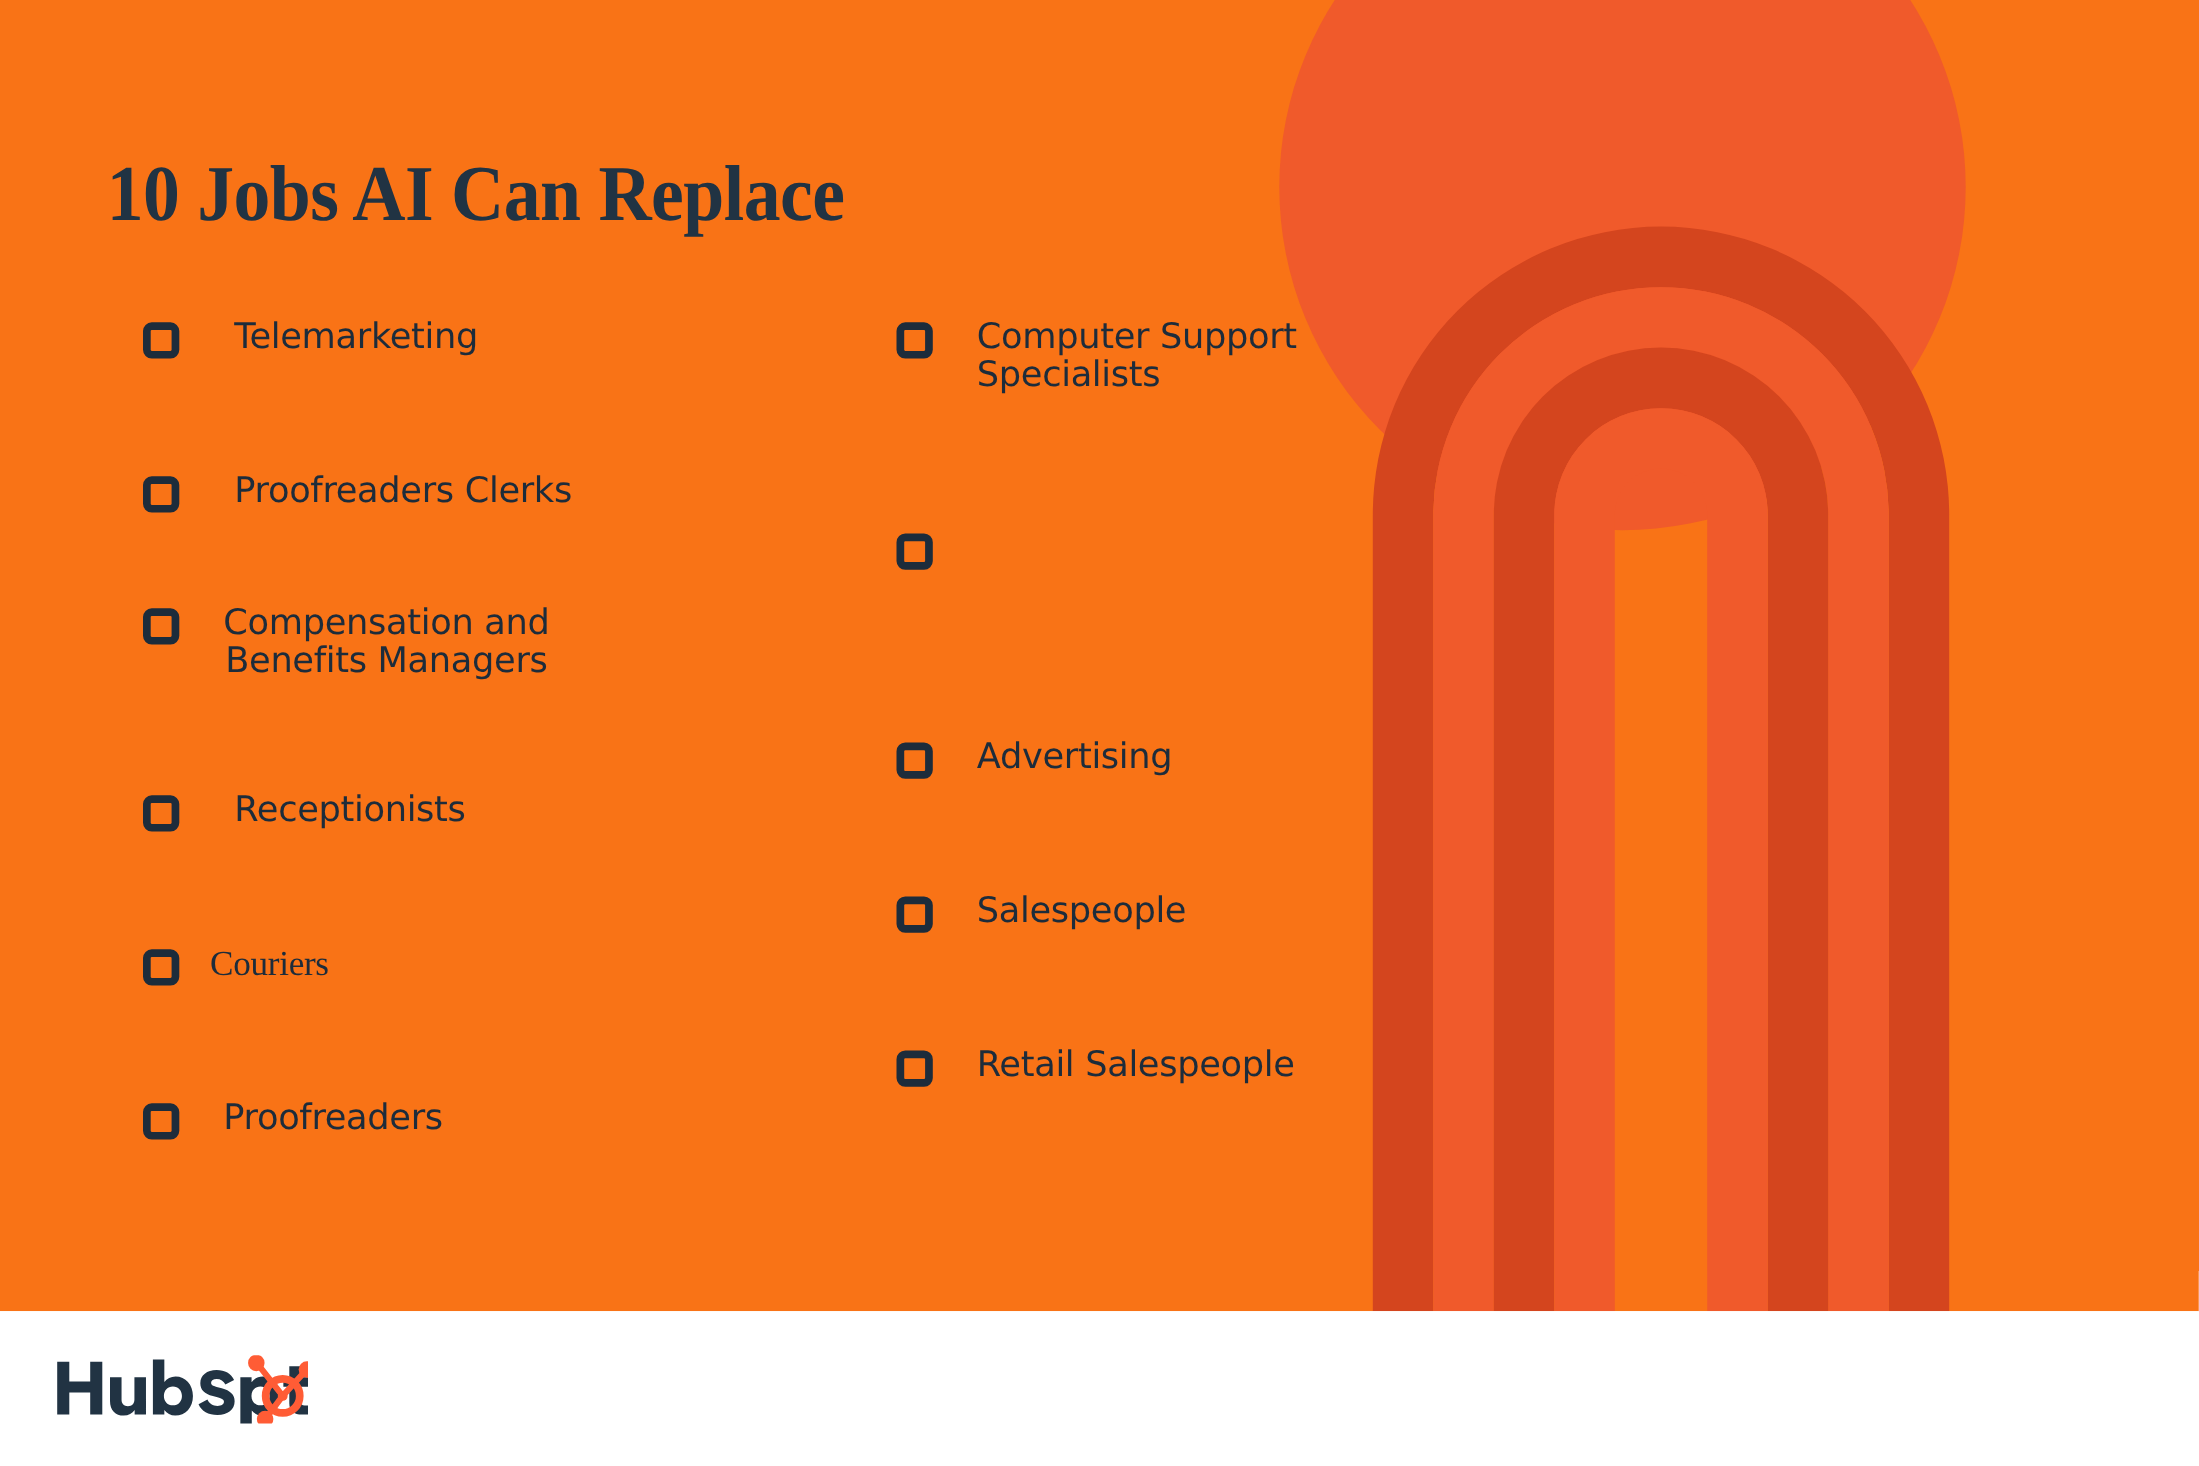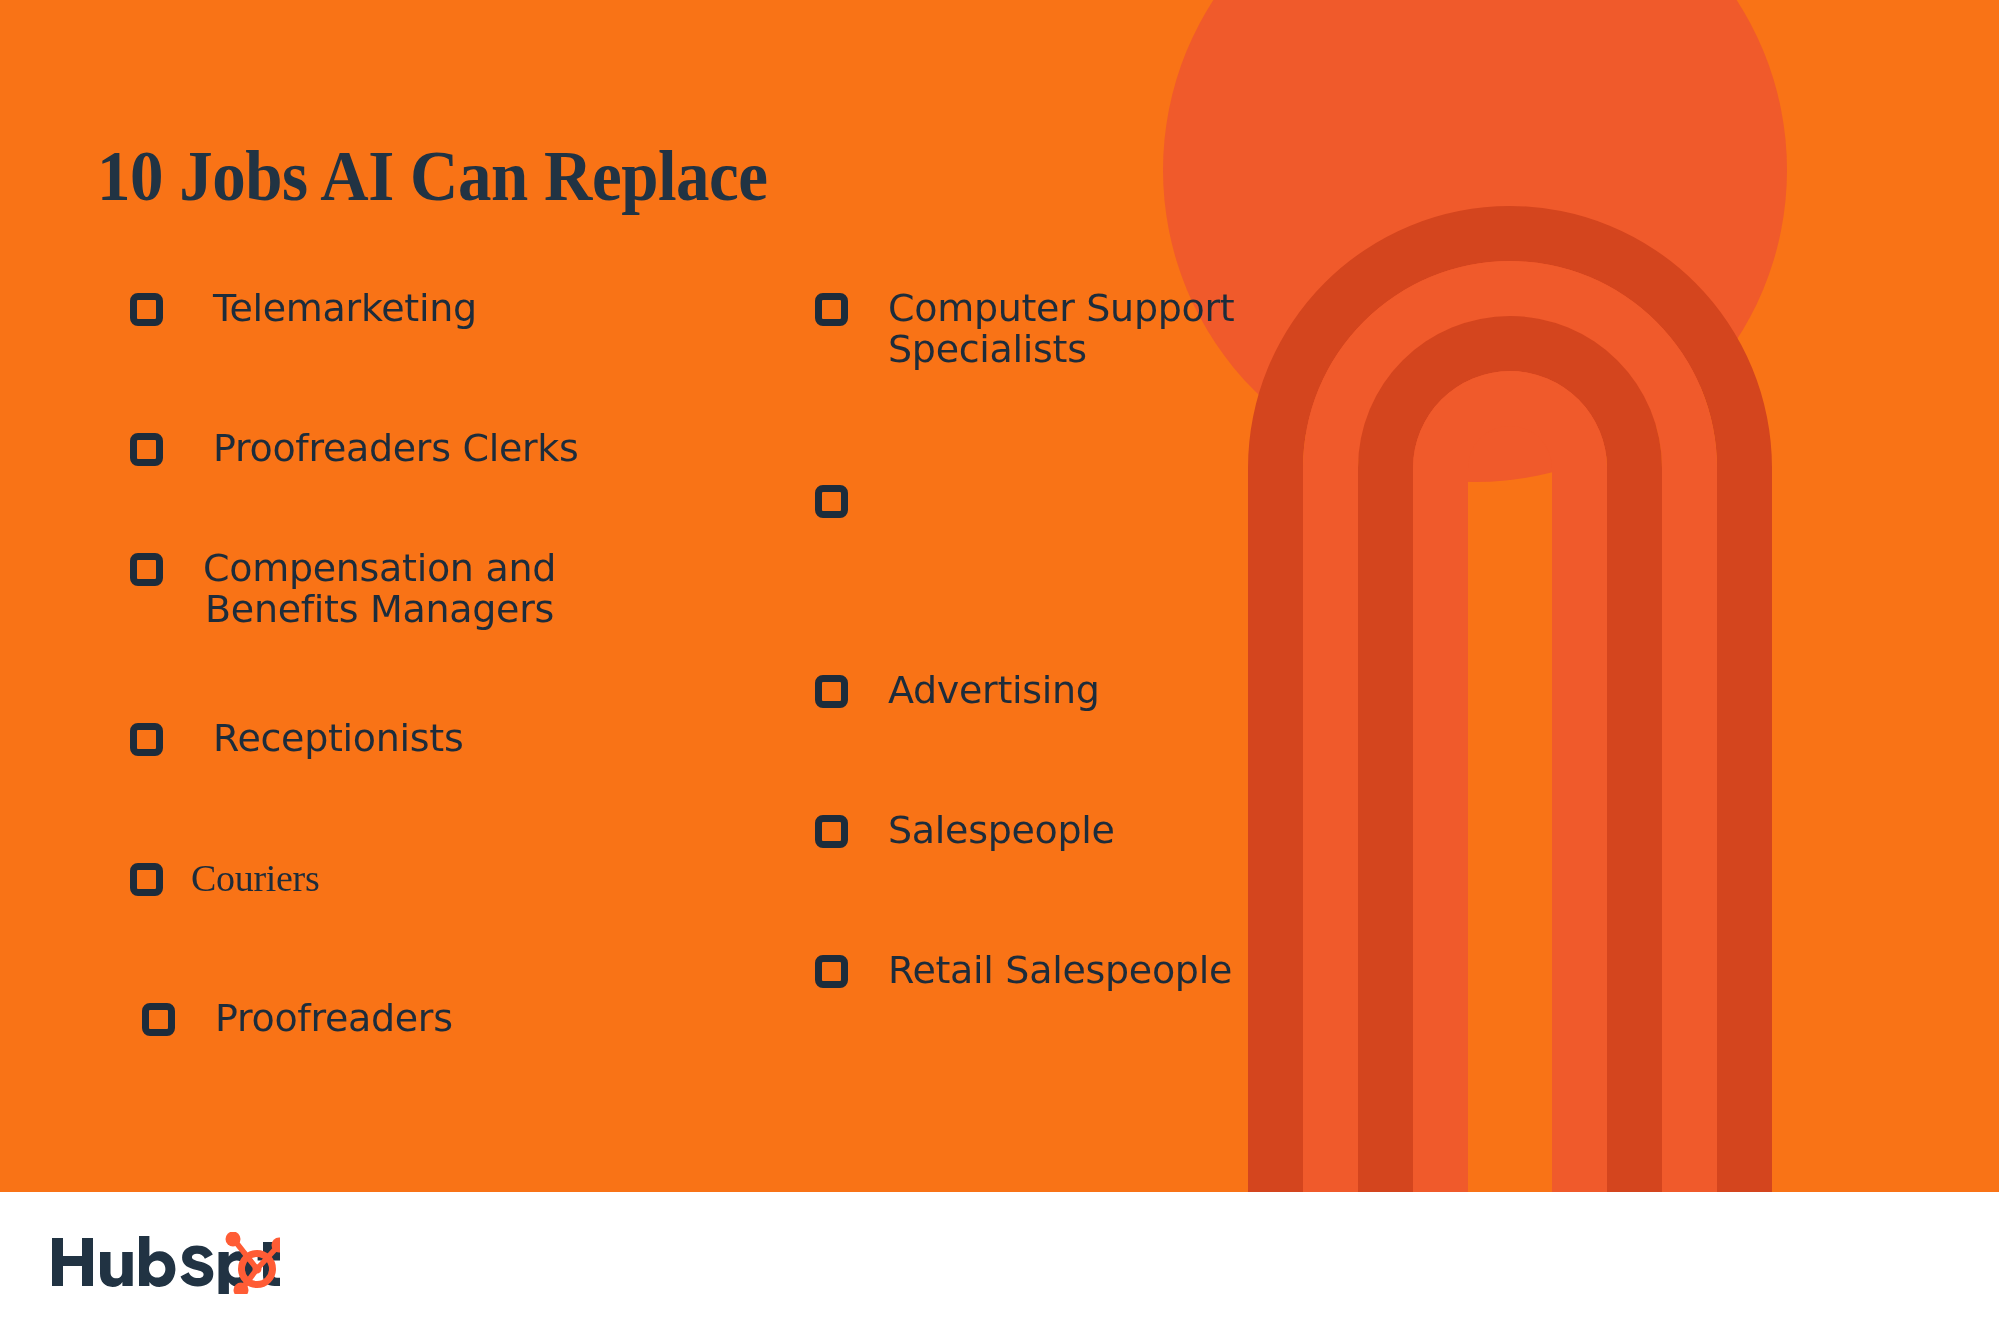--- a/index.html
+++ b/index.html
@@ -76,21 +76,21 @@
     flex: 0 0 auto;
     width: 33px;
     height: 33px;
     box-sizing: border-box;
     border: 7px solid #1D2C3B;
     border-radius: 8px;
     margin-top: 5px;
   }
   .item-label {
     font-family: "DejaVu Sans", "Liberation Sans", sans-serif;
-    font-size: 38px;
+    font-size: 32px;
     line-height: 1.09;
     font-weight: 400;
     color: #1D2C3B;
     letter-spacing: -0.3px;
     white-space: pre-line;
   }
   
   .gap-wide  .item-label { margin-left: 50px; }
   .gap-mid   .item-label { margin-left: 40px; }
   .gap-tight .item-label { margin-left: 28px; font-family: Liberation Serif, serif; }
@@ -158,21 +158,21 @@
       <div class="check-item gap-wide" style="top:718px; left:0;">
         <span class="checkbox"></span>
         <span class="item-label">Receptionists</span>
       </div>
 
       <div class="check-item gap-tight" style="top:858px; left:0;">
         <span class="checkbox"></span>
         <span class="item-label">Couriers</span>
       </div>
 
-      <div class="check-item gap-mid" style="top:998px; left:12px;justify-content:center;">
+      <div class="check-item gap-mid" style="top:998px; left:0;justify-content:center;">
         <span class="checkbox"></span>
         <span class="item-label">Proofreaders</span>
       </div>
 
     </div>
 
     <div id="col-right" class="column">
 
       <div class="check-item gap-mid" style="top:288px; left:0;">
         <span class="checkbox"></span>

